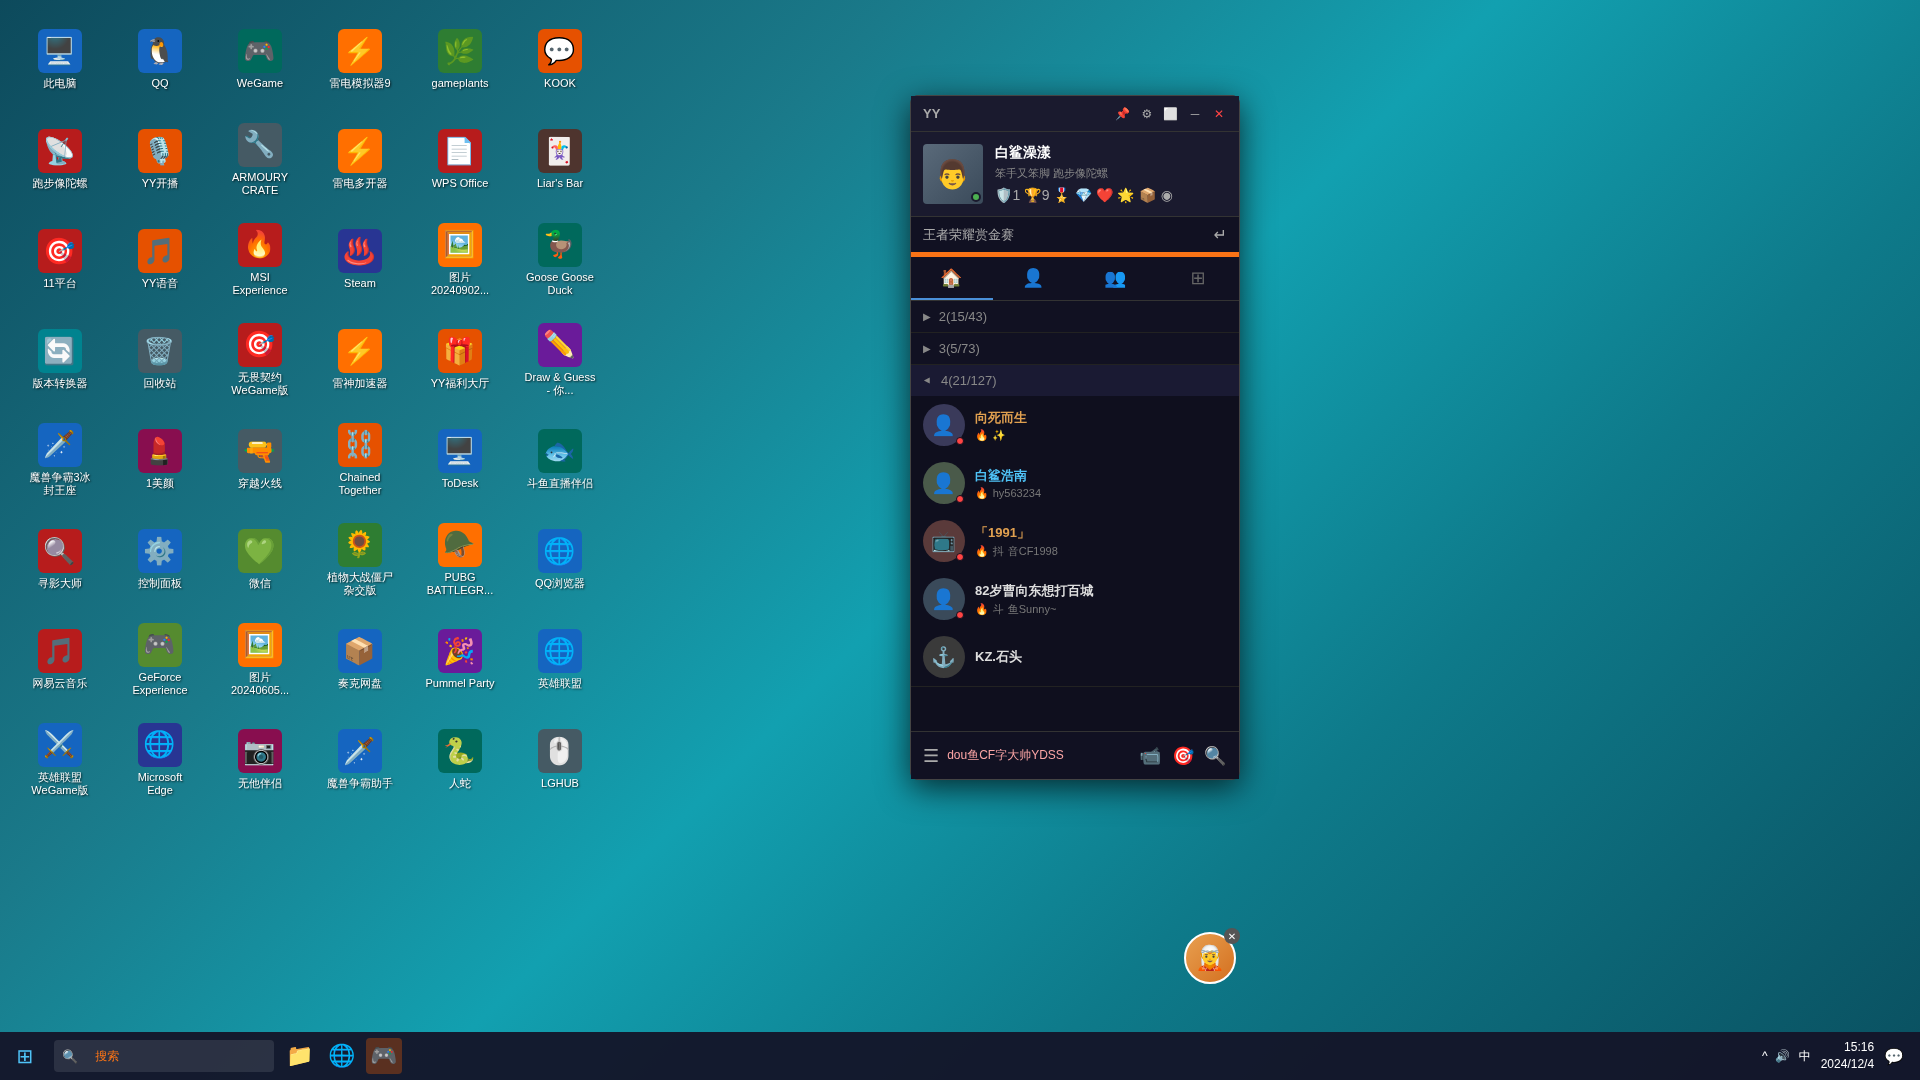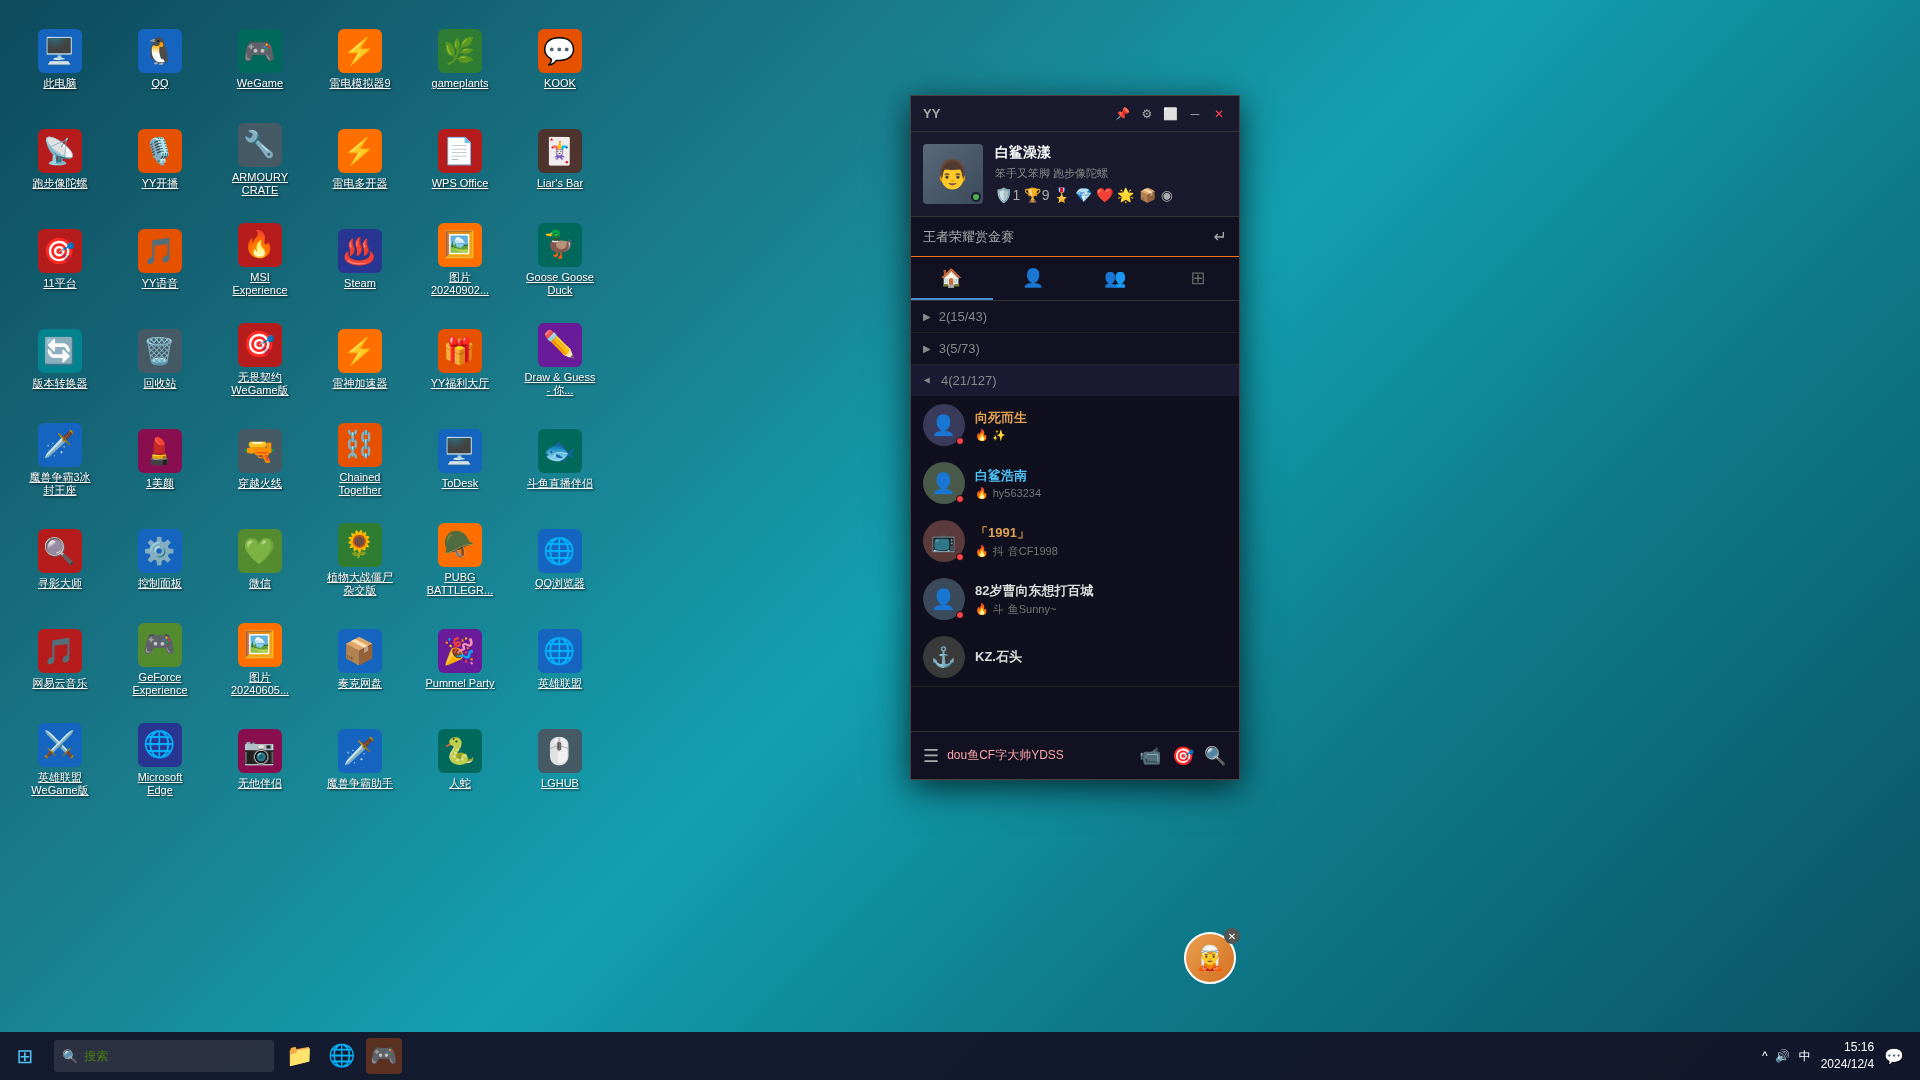--- a/index.html
+++ b/index.html
@@ -121,21 +121,20 @@
       flex-shrink: 0;
     }
     .icon-label {
       font-size: 11px;
       color: #fff;
       text-align: center;
       text-shadow: 1px 1px 2px rgba(0,0,0,0.8);
       line-height: 1.2;
       max-width: 78px;
       word-break: break-word;
-      text-decoration: underline;
     }
 
     
     .ic-blue { background: #1565c0; }
     .ic-orange { background: #e65100; }
     .ic-green { background: #2e7d32; }
     .ic-purple { background: #6a1b9a; }
     .ic-red { background: #b71c1c; }
     .ic-teal { background: #00695c; }
     .ic-gray { background: #455a64; }
@@ -148,21 +147,21 @@
 
     
     .yy-window {
       position: absolute;
       top: 95px;
       right: 680px;
       width: 330px;
       height: 685px;
       background: #1a1a2e;
       border: 1px solid #444;
-      border-radius: 0;
+      border-radius: 8px;
       display: flex;
       flex-direction: column;
       z-index: 200;
       box-shadow: 0 8px 32px rgba(0,0,0,0.7);
     }
     .yy-titlebar {
       height: 36px;
       background: #1a1a2e;
       display: flex;
       align-items: center;
@@ -254,21 +253,21 @@
     }
 
     
     .yy-search-bar {
       height: 40px;
       background: #111122;
       display: flex;
       align-items: center;
       padding: 0 12px;
       gap: 8px;
-      border-bottom: 1px solid #f97316;
+      border-bottom: 5px solid #f97316;
       flex-shrink: 0;
     }
     .yy-search-input {
       flex: 1;
       background: transparent;
       border: none;
       color: #aaa;
       font-size: 13px;
       outline: none;
     }
@@ -805,21 +804,21 @@
   🧝
   <div class="floating-close">✕</div>
 </div>
 
 <div class="taskbar">
   <div class="taskbar-start">
     <span>⊞</span>
   </div>
   <div class="taskbar-search">
     <span>🔍</span>
-    <span style="margin-left:6px; font-size:12px; color:#4d7c0f;">搜索</span>
+    <span style="margin-left:17px; font-size:12px; color:#f97316;">搜索</span>
   </div>
   <div class="taskbar-icons">
     <div class="taskbar-icon" style="font-size:22px;">📁</div>
     <div class="taskbar-icon" style="font-size:22px;">🌐</div>
     <div class="taskbar-icon" style="font-size:22px; background:rgba(255,100,0,0.3); border-radius:4px;">🎮</div>
   </div>
   <div class="taskbar-right">
     <div class="taskbar-systray">
       <span>^</span>
       <span>🔊</span>

